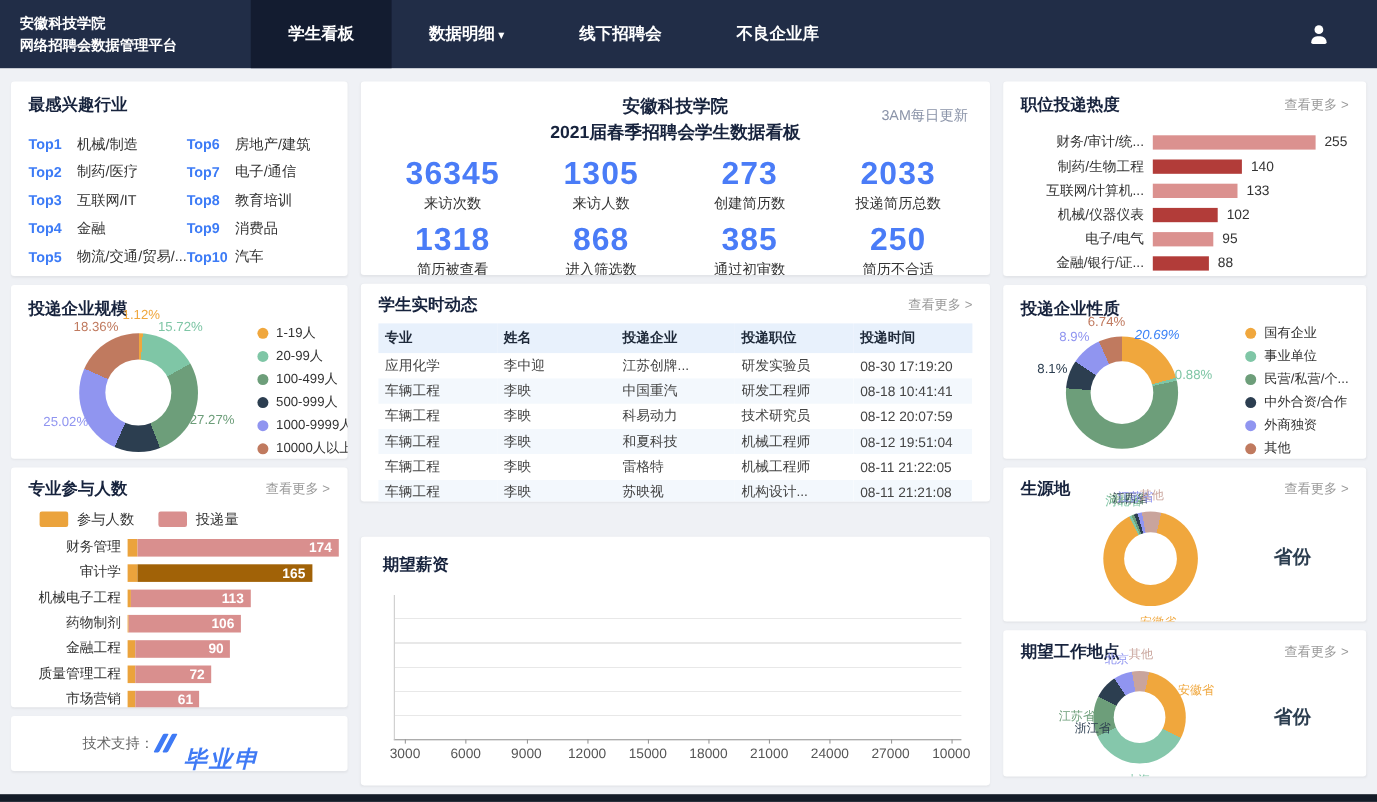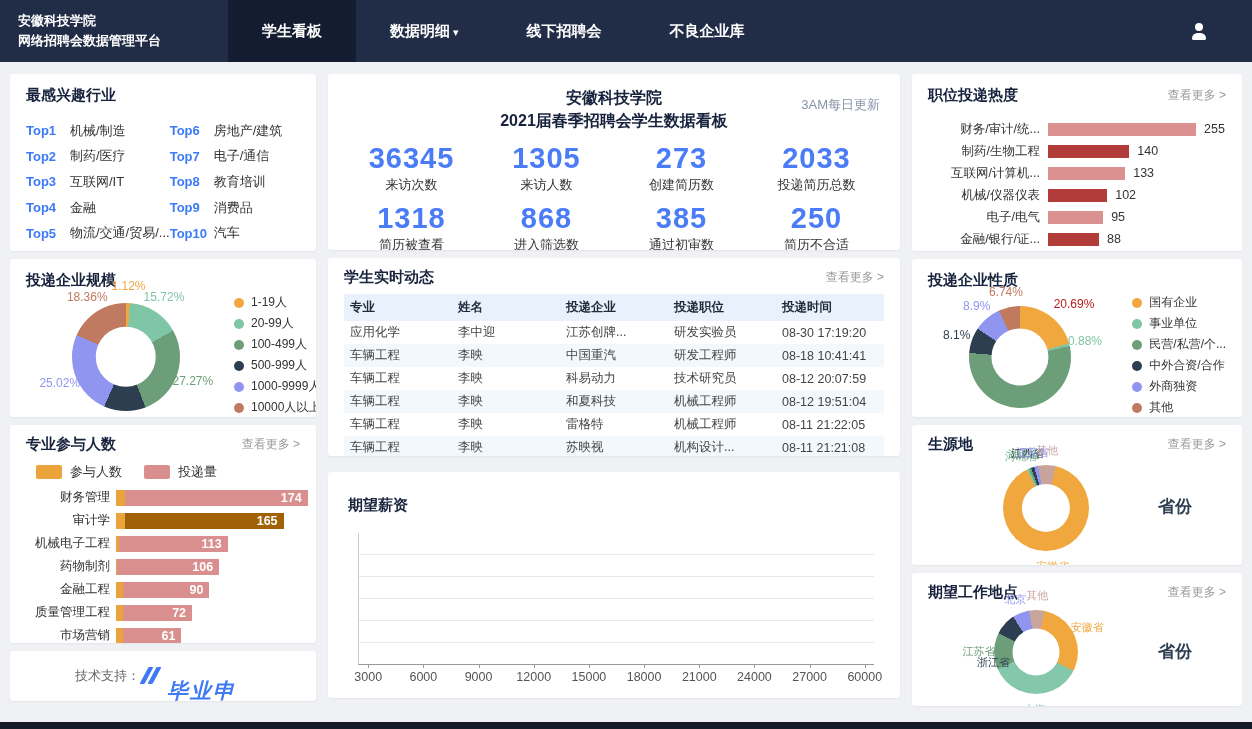--- a/index.html
+++ b/index.html
@@ -70,21 +70,21 @@
   .stats-grid { display:grid; grid-template-columns:repeat(4,1fr); margin-top:10px; row-gap:8px; text-align:center; }
   .stat-value { font-size:29px; font-weight:bold; color:#4a7cf7; letter-spacing:1px; }
   .stat-label { font-size:13px; color:#333; margin-top:1px; }
   
   #activity-card { height:198px; padding:10px 16px; }
   .act-table { width:100%; border-collapse:collapse; margin-top:7px; font-size:12.5px; table-layout:fixed; }
   .act-table th { background:#e8f1fc; text-align:left; padding:5px 6px; color:#1f2a3a; font-weight:bold; }
   .act-table td { padding:3px 6px; color:#444; white-space:nowrap; overflow:hidden; }
   .act-table tr.alt td { background:#f3f8fd; }
   
-  #salary-card { height:226px; margin-top:16px; padding:24px 20px; }
+  #salary-card { height:226px; margin-top:32px; padding:16px 20px; }
   .hist { position:relative; height:132px; margin:18px 6px 30px 10px;
           border-left:1px solid #ccc; border-bottom:1px solid #999;
           background-image:repeating-linear-gradient(to top, transparent 0, transparent 21px, #e8e8e8 21px, #e8e8e8 22px); }
   .hist-bars { display:flex; height:100%; align-items:flex-end; }
   .hslot { flex:1; display:flex; justify-content:center; }
   .hbar { width:70%; }
   .htick { position:absolute; top:100%; margin-top:6px; font-size:12.5px; color:#555; transform:translateX(-50%); }
   .htickmark { position:absolute; top:100%; width:1px; height:4px; background:#999; }
   
   #jobheat-card { height:177px; }
@@ -509,21 +509,21 @@
           <span class="htick" style="left: 44.6429%;">15000</span>
           <span class="htickmark" style="left: 44.6429%;"></span>
           <span class="htick" style="left: 55.3571%;">18000</span>
           <span class="htickmark" style="left: 55.3571%;"></span>
           <span class="htick" style="left: 66.0714%;">21000</span>
           <span class="htickmark" style="left: 66.0714%;"></span>
           <span class="htick" style="left: 76.7857%;">24000</span>
           <span class="htickmark" style="left: 76.7857%;"></span>
           <span class="htick" style="left: 87.5%;">27000</span>
           <span class="htickmark" style="left: 87.5%;"></span>
-          <span class="htick" style="left: 98.2143%;">60000</span>
+          <span class="htick" style="left: 98.2143%;">10000</span>
           <span class="htickmark" style="left: 98.2143%;"></span>
         </div>
     </div>
   </div>
 
   <div class="col-right">
 
     <div class="card" id="jobheat-card">
       <div class="card-head">
         <span class="card-title">职位投递热度</span>
@@ -565,21 +565,21 @@
 
     <div class="card" id="nature-card">
       <div class="card-head">
         <span class="card-title">投递企业性质</span>
       </div>
       <div class="donut-area">
         <div class="donut-wrap" id="nature-donut" style="width: 198px; height: 126px;">
             <div class="donut" style="width: 102px; height: 102px; left: 41px; top: 14px; background: conic-gradient(rgb(240, 167, 61) 0%, rgb(240, 167, 61) 20.69%, rgb(127, 198, 166) 20.69%, rgb(127, 198, 166) 21.57%, rgb(109, 158, 122) 21.57%, rgb(109, 158, 122) 76.26%, rgb(44, 62, 80) 76.26%, rgb(44, 62, 80) 84.36%, rgb(144, 149, 240) 84.36%, rgb(144, 149, 240) 93.26%, rgb(192, 122, 95) 93.26%, rgb(192, 122, 95) 100%);">
               <div class="hole" style="width: 57.12px; height: 57.12px;"></div>
             </div>
-            <span class="donut-label" style="left: 146px; top: 11.6622px; color: #b91c1c;">20.69%</span>
+            <span class="donut-label" style="left: 124px; top: 11.6622px; color: #3b82f6; font-style: italic;">20.69%</span>
             <span class="donut-label" style="left: 157.029px; top: 48.8684px; color: rgb(127, 198, 166);">0.88%</span>
             <span class="donut-label" style="left: 96.564px; top: 131.844px; color: rgb(109, 158, 122);">54.69%</span>
             <span class="donut-label" style="left: 28.6945px; top: 43.0587px; color: rgb(44, 62, 80);">8.1%</span>
             <span class="donut-label" style="left: 48.6794px; top: 13.8891px; color: rgb(144, 149, 240);">8.9%</span>
             <span class="donut-label" style="left: 77.919px; top: -0.503623px; color: rgb(192, 122, 95);">6.74%</span>
           </div>
         <div class="legend" id="nature-legend">
             <div class="leg-item">
               <span class="leg-dot" style="background: rgb(240, 167, 61);"></span>
               <span>国有企业</span>

